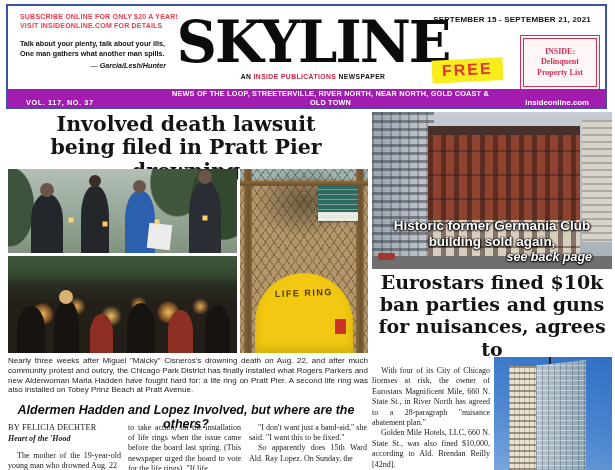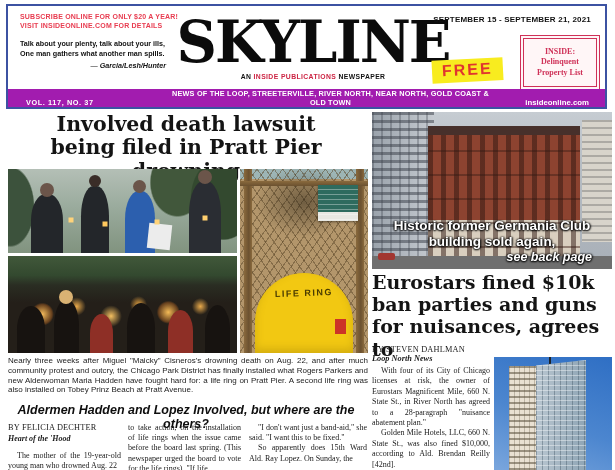--- a/index.html
+++ b/index.html
@@ -107,21 +107,21 @@
       repeating-linear-gradient(90deg, rgba(90,80,60,.3) 0 1px, transparent 1px 5px); }
   .eu-right { position:absolute; left:42px; top:3px; width:50px; height:110px;
     background:linear-gradient(90deg,#b9c6d0,#8fa5b5); clip-path:polygon(0 5%, 100% 0, 100% 100%, 0 100%);
     background-image:
       repeating-linear-gradient(180deg, rgba(255,255,255,.4) 0 1px, transparent 1px 5px),
       repeating-linear-gradient(90deg, rgba(60,80,95,.4) 0 1px, transparent 1px 6px),
       linear-gradient(90deg,#b9c6d0,#8fa5b5); }
   .eu-antenna { position:absolute; left:55px; top:0; width:2px; height:7px; background:#1d242b; }
 
   
-  .right-headline { position:absolute; left:372px; top:271px; width:240px; text-align:left; font-family:"DejaVu Serif", serif; font-weight:bold; font-size:19px; line-height:1.17; color:#141414; }
+  .right-headline { position:absolute; left:372px; top:271px; width:240px; text-align:center; font-family:"DejaVu Serif", serif; font-weight:bold; font-size:19px; line-height:1.17; color:#141414; }
   .right-byline { position:absolute; left:372px; top:345px; width:170px; font-family:"Liberation Serif", serif; font-size:8.3px; color:#1a1a1a; text-align:left; }
   .right-byline .byline-tag { margin-bottom:0; }
   .right-body { position:absolute; left:372px; top:366px; bottom:0; width:118px; font-family:"Liberation Serif", serif; font-size:8px; line-height:1.3; text-align:justify; color:#1a1a1a; overflow:hidden; }
   .right-body p { margin:0; text-indent:9px; }
 </style>
 </head>
 <body>
 
 <div class="page">
 
@@ -218,24 +218,20 @@
       <span class="overlay-see">see back page</span>
     </div>
   </div>
 
   <div class="right-headline">
     <div>Eurostars fined $10k</div>
     <div>ban parties and guns</div>
     <div>for nuisances, agrees to</div>
   </div>
 
-  <div class="right-byline">
-    <div class="byline">BY STEVEN DAHLMAN</div>
-    <div class="byline-tag">Loop North News</div>
-  </div>
 
   <div class="right-body">
     <p>With four of its City of Chicago licenses at risk, the owner of Eurostars Magnificent Mile, 660 N. State St., in River North has agreed to a 28-paragraph "nuisance abatement plan."</p>
     <p>Golden Mile Hotels, LLC, 660 N. State St., was also fined $10,000, according to Ald. Brendan Reilly [42nd].</p>
     <p>The hotel has agreed to ban</p>
   </div>
 
   <div class="photo photoE">
     <div class="eu-antenna"></div>
     <div class="eu-left"></div>

